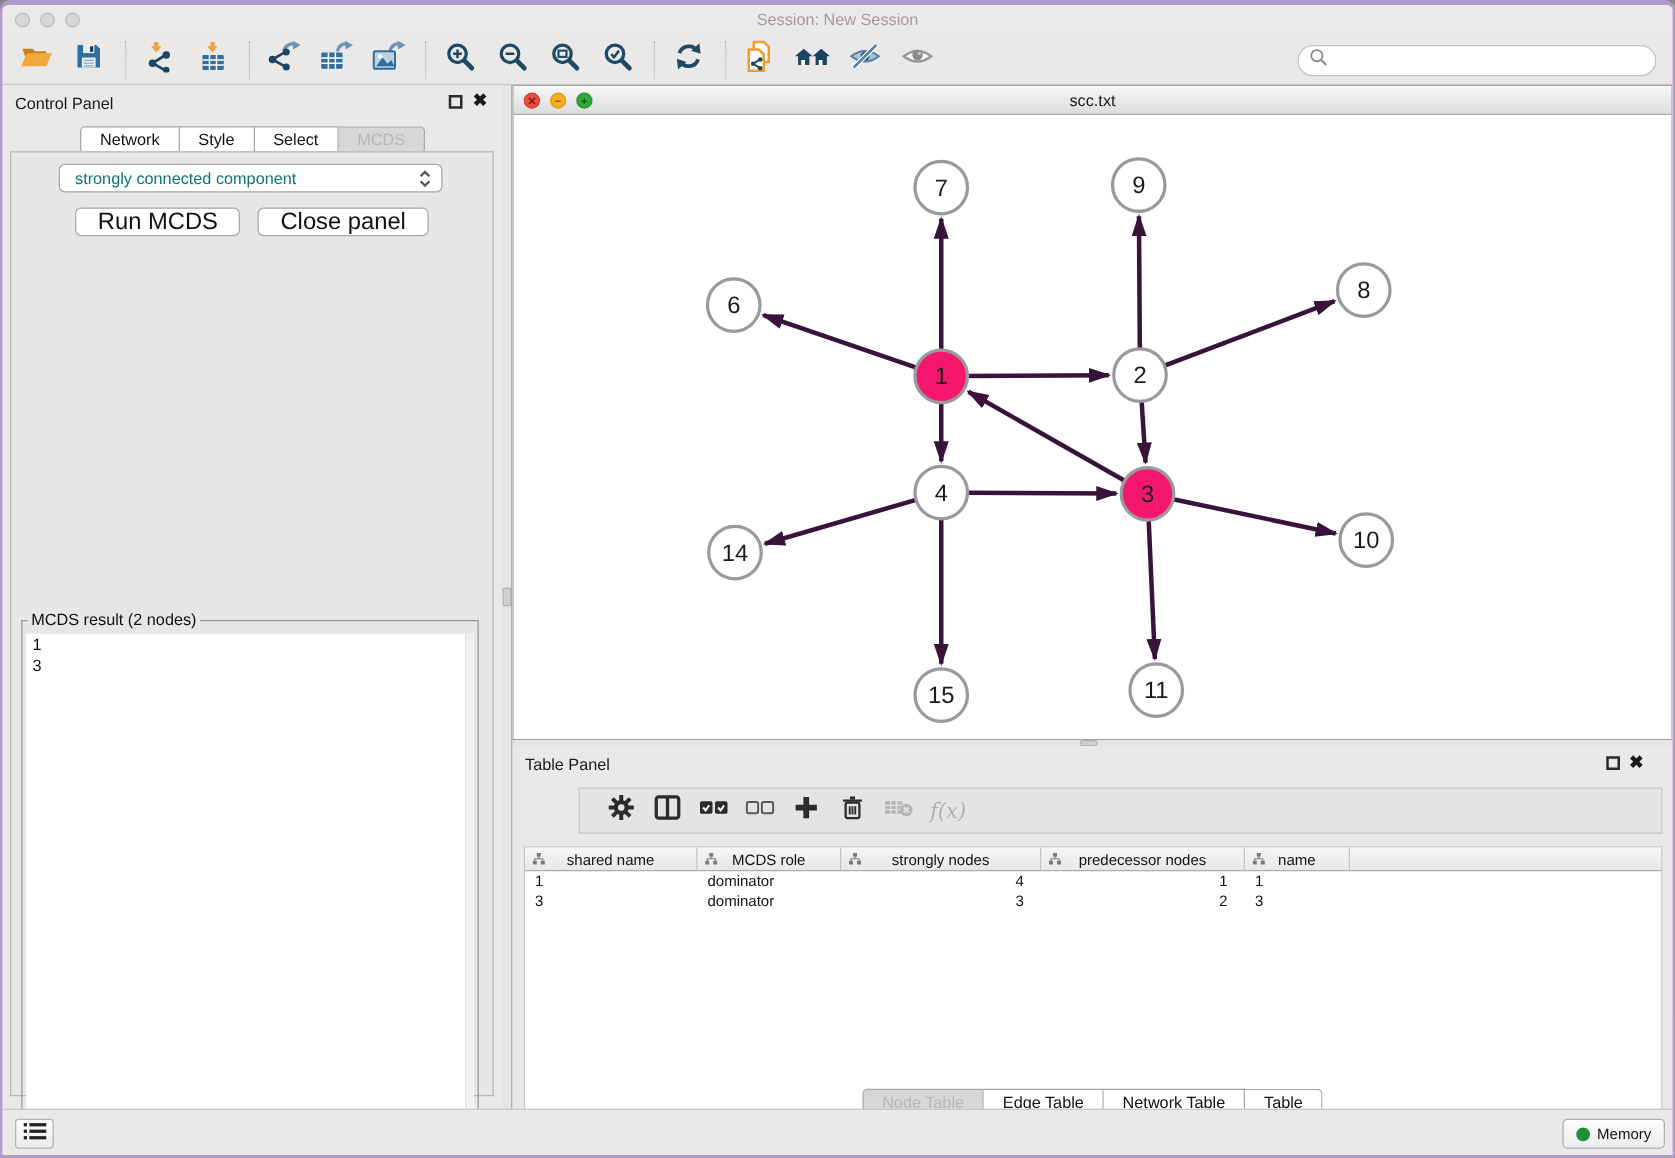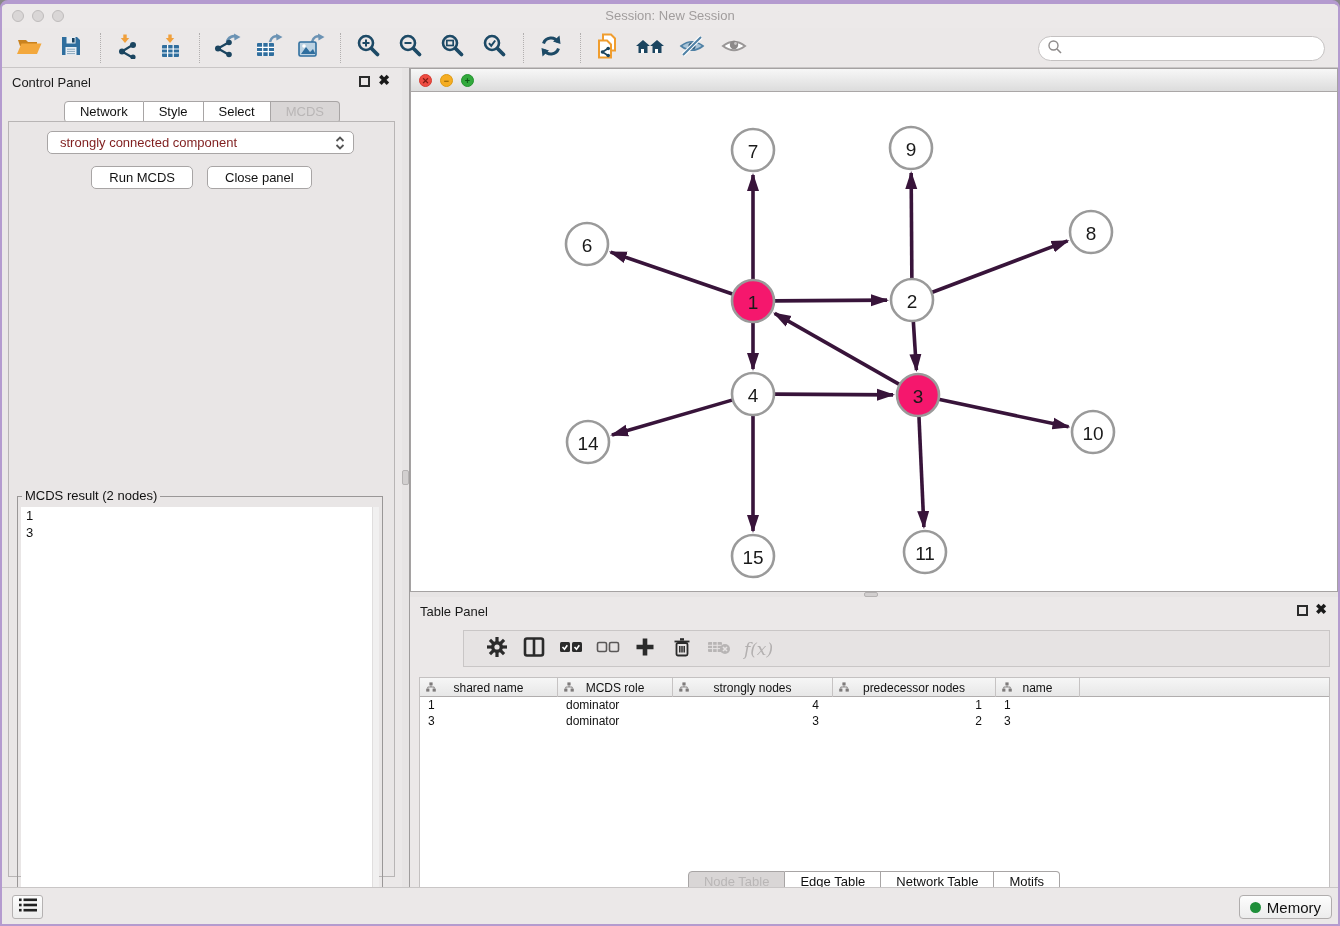--- a/index.html
+++ b/index.html
@@ -34,25 +34,25 @@
   .seg-tabs { position:absolute; top:33px; left:0; right:0; display:flex; justify-content:center; }
   .seg-tab { height:22px; line-height:20px; padding:0 15px; font-size:13px; background:#fff;
              border:1px solid #a8a5a5; border-left:none; cursor:pointer; color:#111; }
   .seg-tab:first-child { border-left:1px solid #a8a5a5; border-radius:4px 0 0 4px; }
   .seg-tab:last-child { border-radius:0 4px 4px 0; }
   .seg-tab.disabled-selected { background:#d9d6d6; color:#b9b6b6; }
   .cp-body { position:absolute; left:6px; right:7px; top:53px; bottom:10px; background:#e9e6e6; border:1px solid #b8b5b5; }
   .opt-label { margin-top:18px; text-align:center; font-size:13px; color:#111; }
   .criterion-select { position:relative; margin:9px 40px 0 38px; height:23px; background:#fff;
                       border:1px solid #a8a5a5; border-radius:5px; font-size:13px; line-height:21px;
-                      padding-left:12px; color:#7f1d1d; cursor:pointer; }
+                      padding-left:12px; color:#0f766e; cursor:pointer; }
   .stepper { position:absolute; right:7px; top:3px; width:12px; height:16px; }
   .btn-row { display:flex; justify-content:center; gap:14px; margin-top:12px; }
   .mac-btn { height:23px; padding:0 17px; background:#fff; border:1px solid #a8a5a5; border-radius:5px;
-             font-size:13px; line-height:21px; color:#111; cursor:pointer; }
+             font-size:19px; line-height:21px; color:#111; cursor:pointer; }
   .mcds-fieldset { position:absolute; left:8px; right:11px; top:374px; height:423px; border:1px solid #9a9797; }
   .mcds-legend { position:absolute; left:4px; top:-9px; background:#e9e6e6; padding:0 3px; font-size:13px; color:#111; }
   .mcds-resultbox { position:absolute; left:3px; right:3px; top:10px; bottom:3px; background:#fff; overflow:hidden; }
   .mcds-scroll { position:absolute; right:0; top:0; bottom:0; width:7px; background:#f1f0f0; border-left:1px solid #e0dede; }
   .result-line { font-size:13px; line-height:17px; padding-left:5px; color:#111; }
   
   .v-divider { position:absolute; left:400px; top:64px; width:8px; bottom:37px; background:#e7e4e4; border-right:1px solid #9f9c9c; }
   .v-divider .grip { position:absolute; left:0px; top:402px; width:7px; height:15px; background:#d2cfcf; border:1px solid #b5b2b2; border-radius:2px; }
   .h-divider { position:absolute; left:408px; top:588px; right:0; height:5px; background:#e7e4e4; }
   .h-divider .grip { position:absolute; left:454px; top:0px; width:14px; height:5px; background:#d2cfcf; border:1px solid #b5b2b2; border-radius:2px; }
@@ -63,21 +63,21 @@
   .net-dots { position:absolute; left:8px; top:5px; display:flex; gap:8px; }
   .net-dot { width:13px; height:13px; border-radius:50%; font-size:9px; font-weight:bold;
              display:flex; align-items:center; justify-content:center; cursor:pointer; }
   .net-dot.red { background:#ee4c42; color:#7e1a12; border:1px solid #d43a30; }
   .net-dot.yellow { background:#f5ad22; color:#8a5d00; border:1px solid #dd9a12; }
   .net-dot.green { background:#32a93c; color:#0d5a16; border:1px solid #249330; }
   .net-title { position:absolute; left:0; right:0; top:4px; text-align:center; font-size:13px; color:#1a1a1a; }
   .net-canvas { position:absolute; left:0; top:23px; right:0; bottom:0; background:#fff; }
   
   .table-panel { position:absolute; left:408px; top:593px; right:0; bottom:37px; background:#ebe8e8; }
-  .tp-header { position:absolute; left:0; top:0; right:0; height:26px; }
+  .tp-header { position:absolute; left:0; top:0; right:12px; height:26px; }
   .tp-title { position:absolute; left:10px; top:7px; font-size:13px; color:#1a1a1a; }
   .tp-header .panel-float { right:30px; }
   .tp-header .panel-close { right:11px; }
   .tp-toolbar { position:absolute; left:9px; right:8px; top:33px; height:37px; background:#e6e3e3;
                 border:1px solid #c9c6c6; display:flex; align-items:center; padding-left:14px; gap:0;margin-left:44px; }
   .tp-tool { width:37px; height:30px; display:flex; align-items:center; justify-content:center; cursor:pointer; }
   .tp-tool.disabled { cursor:default; }
   .fx-label { font-style:italic; font-family:"DejaVu Serif", serif; font-size:17px; color:#b3b0b0; margin-left:6px; }
   .tbl-area { position:absolute; left:9px; right:8px; top:80px; height:221px; background:#fff; border:1px solid #c4c1c1; overflow:hidden; }
   .tbl-header { display:flex; height:19px; background:linear-gradient(#f6f6f6,#e7e7e7); border-bottom:1px solid #b0adad; }
@@ -86,21 +86,21 @@
   .tbl-row { display:flex; height:16px; }
   .td-cell { font-size:12px; color:#111; line-height:16px; overflow:hidden; }
   .td-cell.al { padding-left:8px; text-align:left; }
   .td-cell.ar { padding-right:14px; text-align:right; }
   .tp-tabs { position:absolute; left:0; right:0; top:274px; display:flex; justify-content:center; }
   
   .statusbar { position:absolute; left:0; right:0; bottom:0; height:37px; background:#ebe8e8; border-top:1px solid #c9c6c6; }
   .menu-btn { position:absolute; left:10px; top:7px; width:31px; height:24px; background:linear-gradient(#fdfdfd,#ececec);
               border:1px solid #b5b2b2; border-radius:3px; display:flex; align-items:center; justify-content:center; cursor:pointer; }
   .memory-btn { position:absolute; right:6px; top:7px; height:24px; padding:0 10px; background:linear-gradient(#fdfdfd,#ececec);
-                border:1px solid #b0adad; border-radius:4px; display:flex; align-items:center; gap:6px; font-size:15px; color:#111; cursor:pointer; }
+                border:1px solid #b0adad; border-radius:4px; display:flex; align-items:center; gap:6px; font-size:12px; color:#111; cursor:pointer; }
   .mem-dot { width:11px; height:11px; border-radius:50%; background:#1f8f3a; }
 </style>
 </head>
 <body>
 
 <div class="app">
 
   <div class="titlebar">
     <div class="dots">
       <span class="tl-dot"></span>
@@ -299,20 +299,21 @@
       <div class="grip"></div>
     </div>
 
   <div class="net-window">
     <div class="net-titlebar">
       <div class="net-dots">
         <span class="net-dot red">✕</span>
         <span class="net-dot yellow">−</span>
         <span class="net-dot green">+</span>
       </div>
+      <div class="net-title">scc.txt</div>
     </div>
     <div class="net-canvas">
       <svg id="graph-svg" width="930" height="500" viewBox="0 0 930 500">
           <defs>
             <marker id="arrowhead" markerUnits="userSpaceOnUse" markerWidth="18" markerHeight="14" refX="16" refY="7" orient="auto">
               <polygon points="0,1 18,7 0,13" fill="#38143a"></polygon>
             </marker>
           </defs>
           <line x1="342" y1="188" x2="342" y2="83" stroke="#38143a" stroke-width="3.6" marker-end="url(#arrowhead)"></line>
           <line x1="322.13828360996655" y1="202.18001304679575" x2="199.64490046432553" y2="160.11903208714793" stroke="#38143a" stroke-width="3.6" marker-end="url(#arrowhead)"></line>
@@ -495,21 +496,21 @@
             <div class="td-cell ar" style="width: 160px;">3</div>
             <div class="td-cell ar" style="width: 163px;">2</div>
             <div class="td-cell al" style="width: 84px;">3</div>
           </div>
         </div>
     </div>
     <div class="tp-tabs seg-tabs" id="tp-tabs" style="position:absolute;">
         <div class="seg-tab disabled-selected">Node Table</div>
         <div class="seg-tab">Edge Table</div>
         <div class="seg-tab">Network Table</div>
-        <div class="seg-tab">Motifs</div>
+        <div class="seg-tab">Table</div>
       </div>
   </div>
 
   <div class="statusbar">
     <div class="menu-btn">
         <span><svg width="20" height="16" viewBox="0 0 20 16">
             <g fill="#222">
               <rect x="1" y="1.5" width="2.6" height="2.6"></rect>
               <rect x="1" y="6.7" width="2.6" height="2.6"></rect>
               <rect x="1" y="11.9" width="2.6" height="2.6"></rect>

